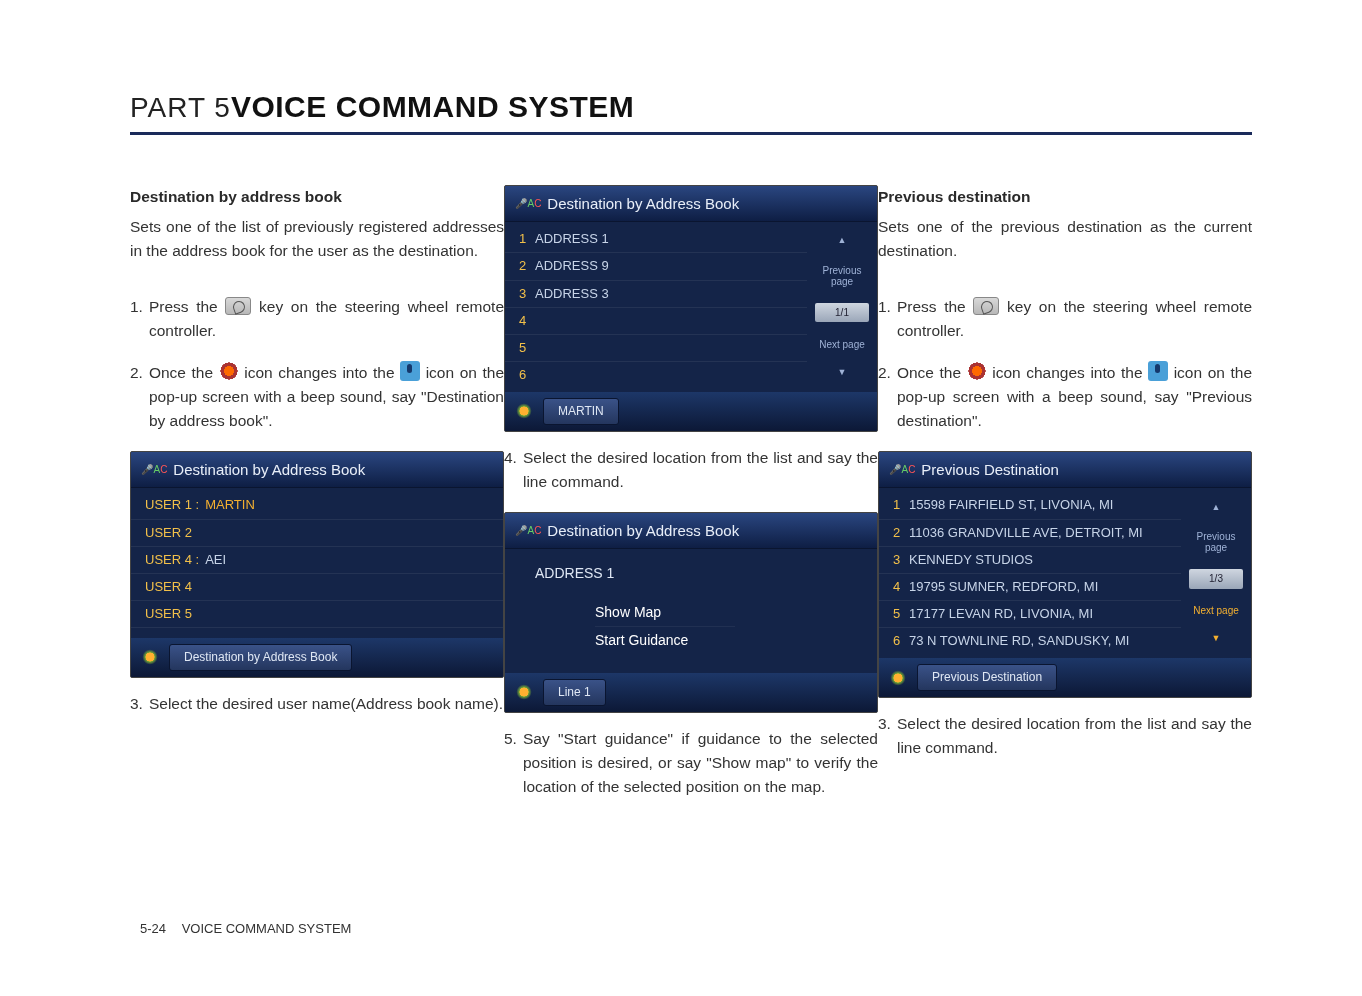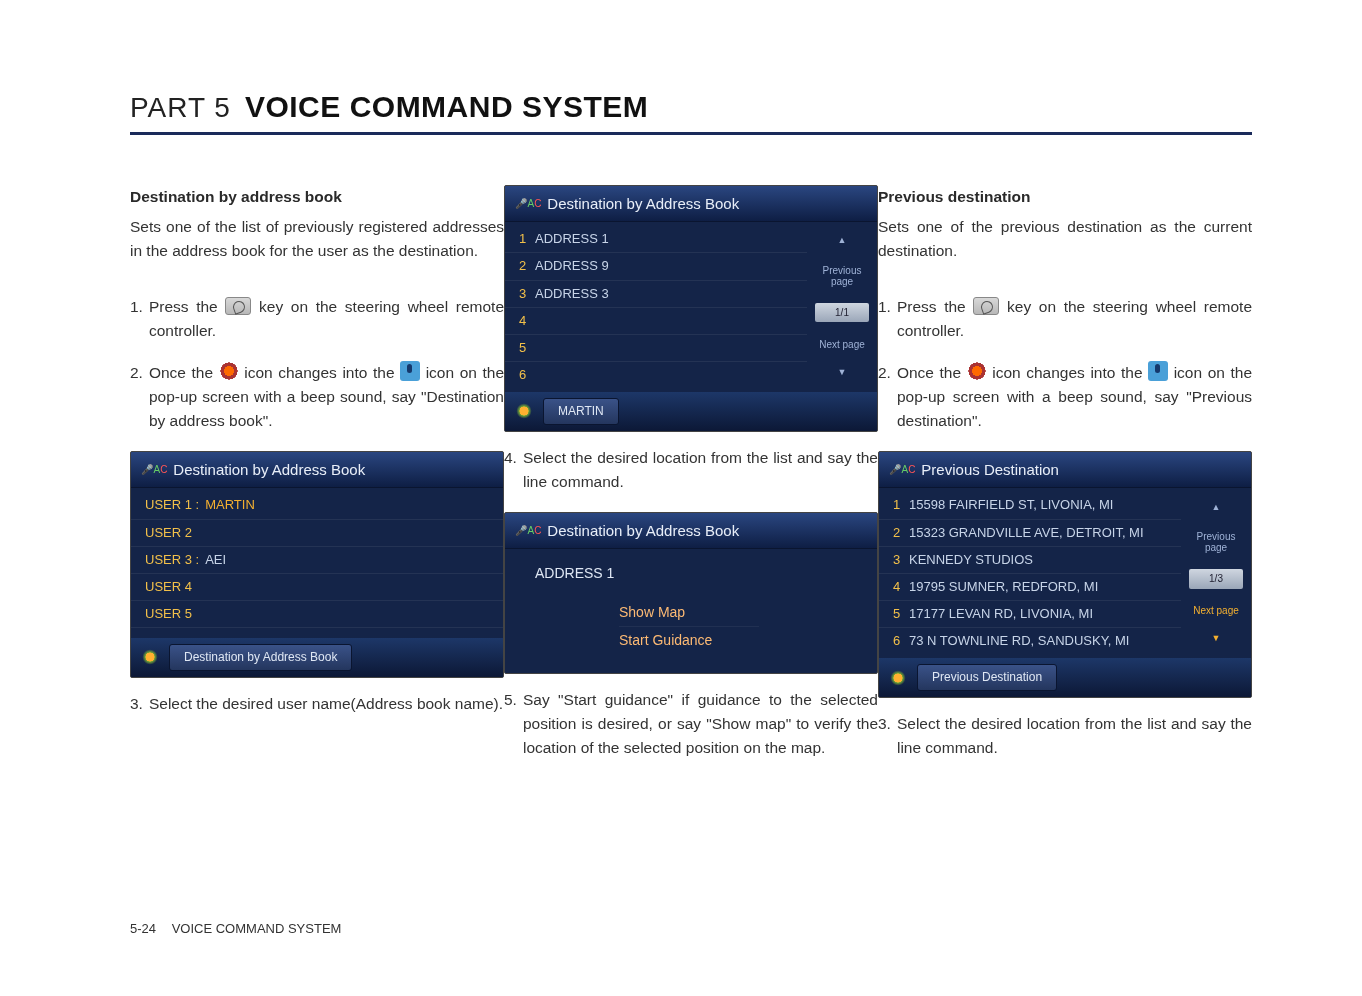--- a/index.html
+++ b/index.html
@@ -13,21 +13,20 @@
   }
   .page {
     padding: 90px 110px 40px 130px;
   }
   .header {
     display: flex;
     align-items: baseline;
     border-bottom: 3px solid #1a2a5a;
     padding-bottom: 8px;
     margin-bottom: 50px;
-    gap: 14px;
   }
   .part-label {
     font-size: 28px;
     font-weight: 300;
     color: #222;
     letter-spacing: 1px;
   }
   .part-title {
     font-size: 30px;
     font-weight: 700;
@@ -182,31 +181,31 @@
     width:18px;height:18px;
     background: radial-gradient(circle,#ffb030 35%,#7a3 36%,transparent 60%);
     border-radius:50%;
   }
   .shot-center {
     padding:14px 30px 18px;
     font-size:14px;
   }
   .shot-center .addr { color:#dfe7f4; margin-bottom:14px;}
   .shot-center .opt {
-    color:#fdba74;
-    margin-left:84px;
+    color:#ffffff;
+    margin-left:60px;
     padding:3px 0;
     border-bottom:1px solid rgba(255,255,255,0.06);
     width:140px;
   }
   .side-label{line-height:1.1;text-align:center;}
   .arrow{font-size:9px;}
   .footer {
     position:absolute;
-    left:130px;
+    left:140px;
     bottom:60px;
     font-size:13px;
     color:#333;
   }
   .footer .pg { margin-right:12px;}
 </style>
 </head>
 <body>
 
 <div class="page">
@@ -248,21 +247,21 @@
         </div>
         <div class="shot-list">
           <div class="shot-row highlight">
             <span class="idx">USER 1 :</span>
             <span class="val" style="color:#f4b030">MARTIN</span>
           </div>
           <div class="shot-row">
             <span class="idx">USER 2</span>
           </div>
           <div class="shot-row">
-            <span class="idx">USER 3 :</span>
+            <span class="idx">USER 4 :</span>
             <span class="val">AEI</span>
           </div>
           <div class="shot-row">
             <span class="idx">USER 4</span>
           </div>
           <div class="shot-row">
             <span class="idx">USER 5</span>
           </div>
           <div class="shot-row" style="border:none;height:6px"></div>
         </div>
@@ -330,20 +329,24 @@
 
       <div class="shot">
         <div class="shot-title">
           <span class="ac">🎤<span style="color:#6c6">A</span><span style="color:#f55">C</span></span>
           <span>Destination by Address Book</span>
         </div>
         <div class="shot-center">
           <div class="addr">ADDRESS 1</div>
           <div class="opt">Show Map</div>
           <div class="opt" style="border:none">Start Guidance</div>
+        </div>
+        <div class="shot-foot">
+          <span class="foot-icon"></span>
+          <span class="foot-pill">Line 1</span>
         </div>
       </div>
 
       <div class="step">
         <span class="num">5.</span>
         <span class="body">Say "Start guidance" if guidance to the selected position is desired, or say "Show map" to verify the location of the selected position on the map.</span>
       </div>
     </div>
 
     <div class="col">
@@ -376,21 +379,21 @@
           <span>Previous Destination</span>
         </div>
         <div class="shot-body">
           <div class="shot-list">
             <div class="shot-row">
                 <span class="idx">1</span>
                 <span>15598 FAIRFIELD ST, LIVONIA, MI</span>
               </div>
             <div class="shot-row">
                 <span class="idx">2</span>
-                <span>15323 GRANDVILLE AVE, DETROIT, MI</span>
+                <span>11036 GRANDVILLE AVE, DETROIT, MI</span>
               </div>
             <div class="shot-row">
                 <span class="idx">3</span>
                 <span>KENNEDY STUDIOS</span>
               </div>
             <div class="shot-row">
                 <span class="idx">4</span>
                 <span>19795 SUMNER, REDFORD, MI</span>
               </div>
             <div class="shot-row">

